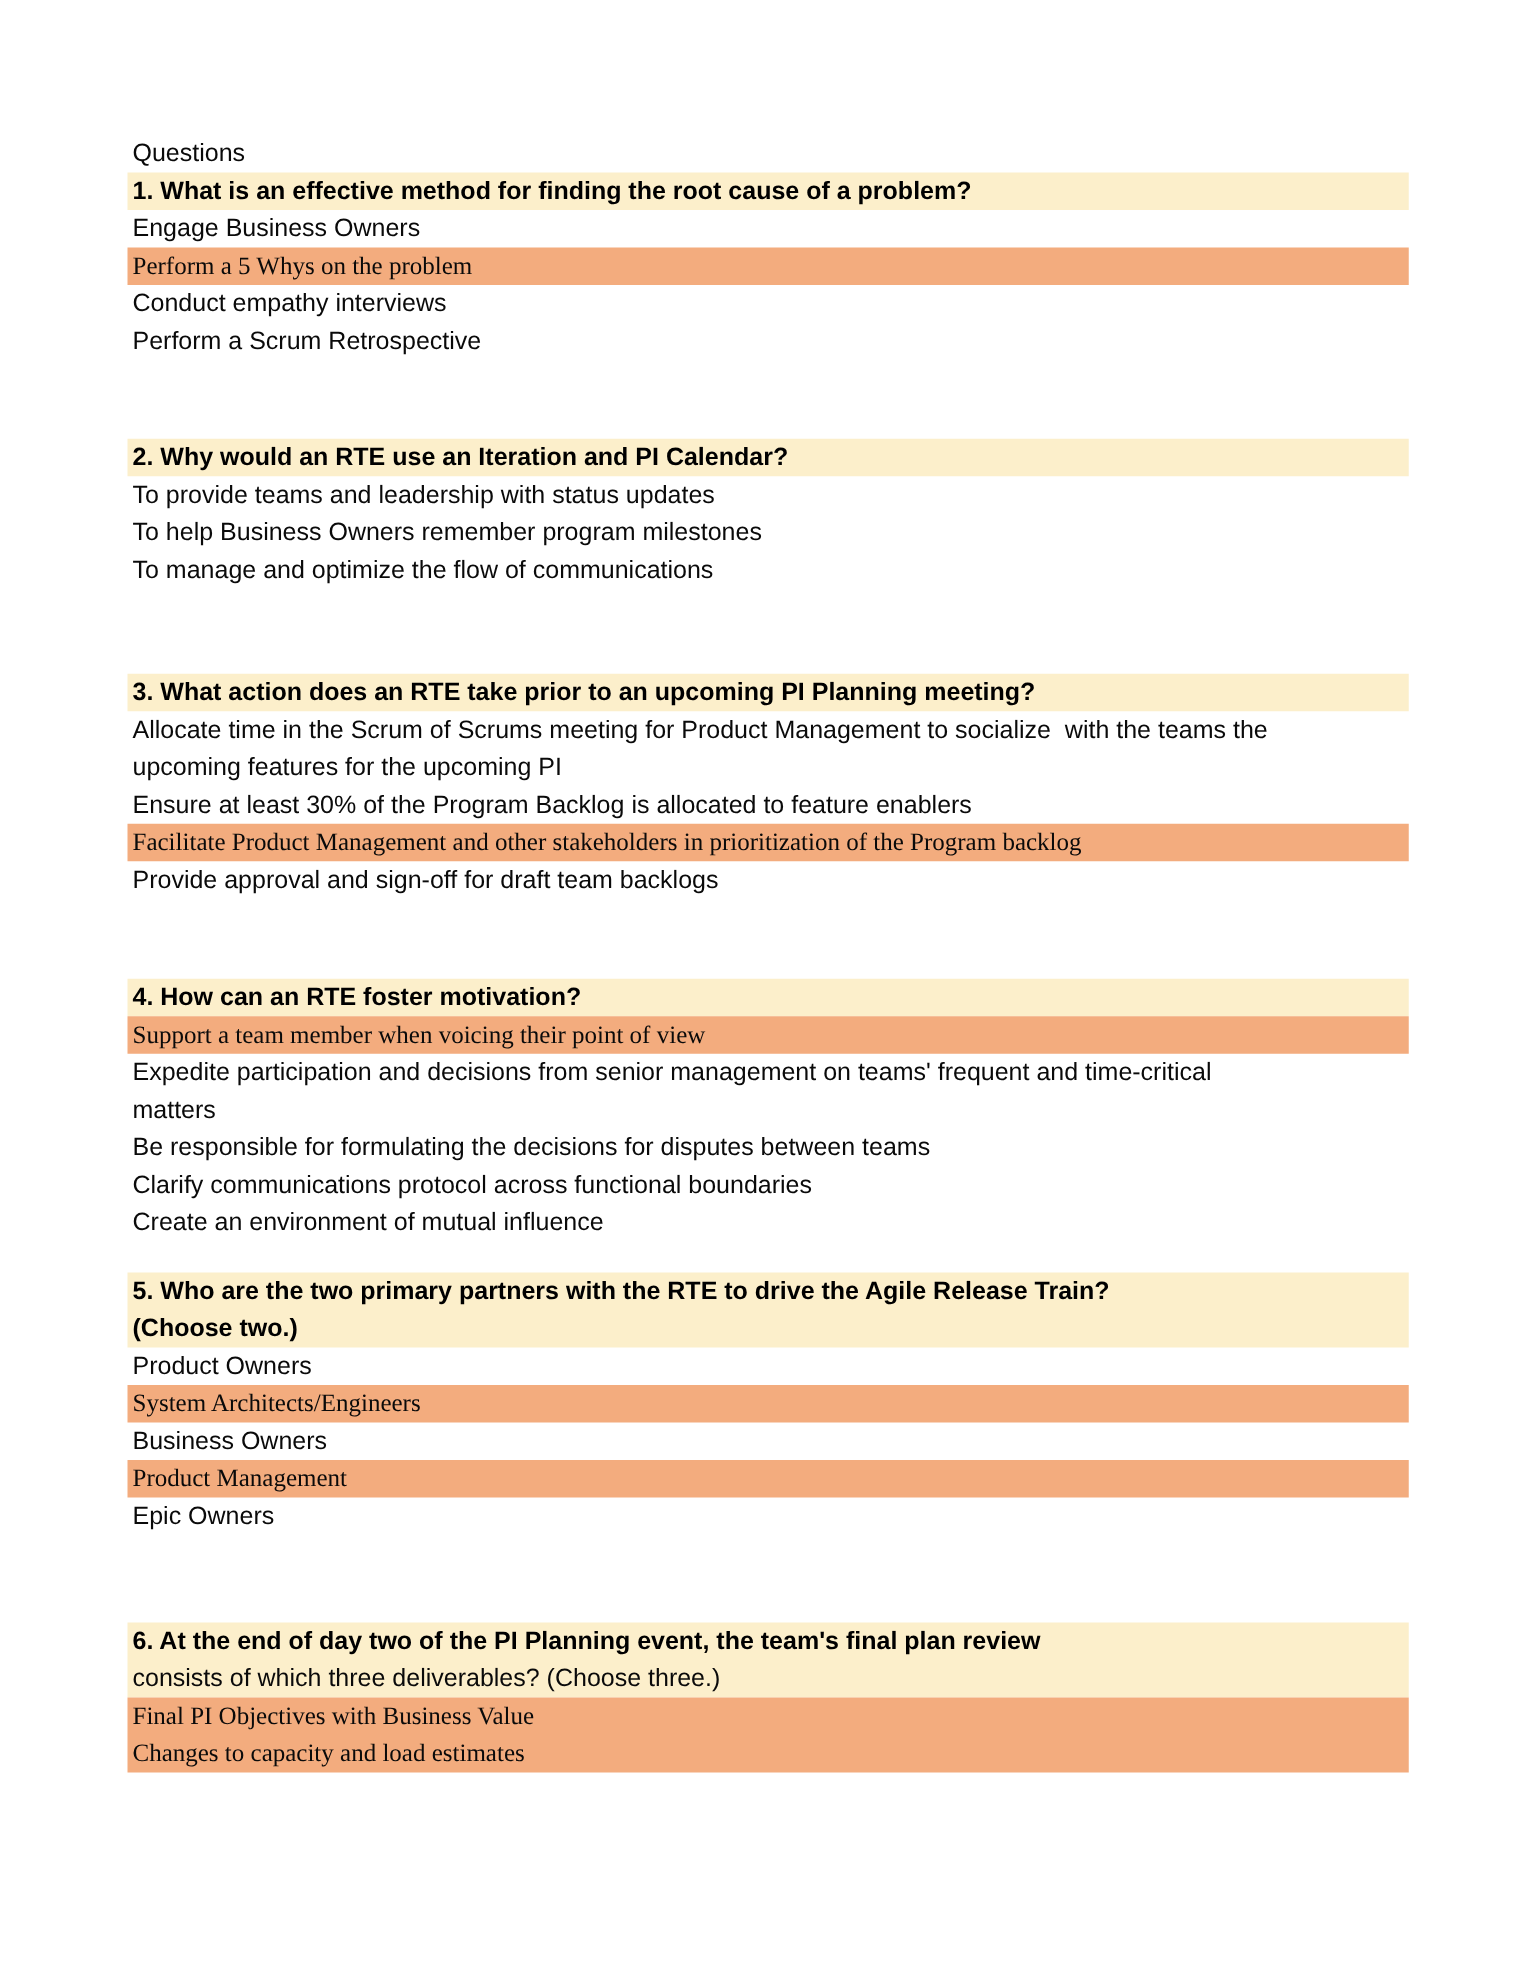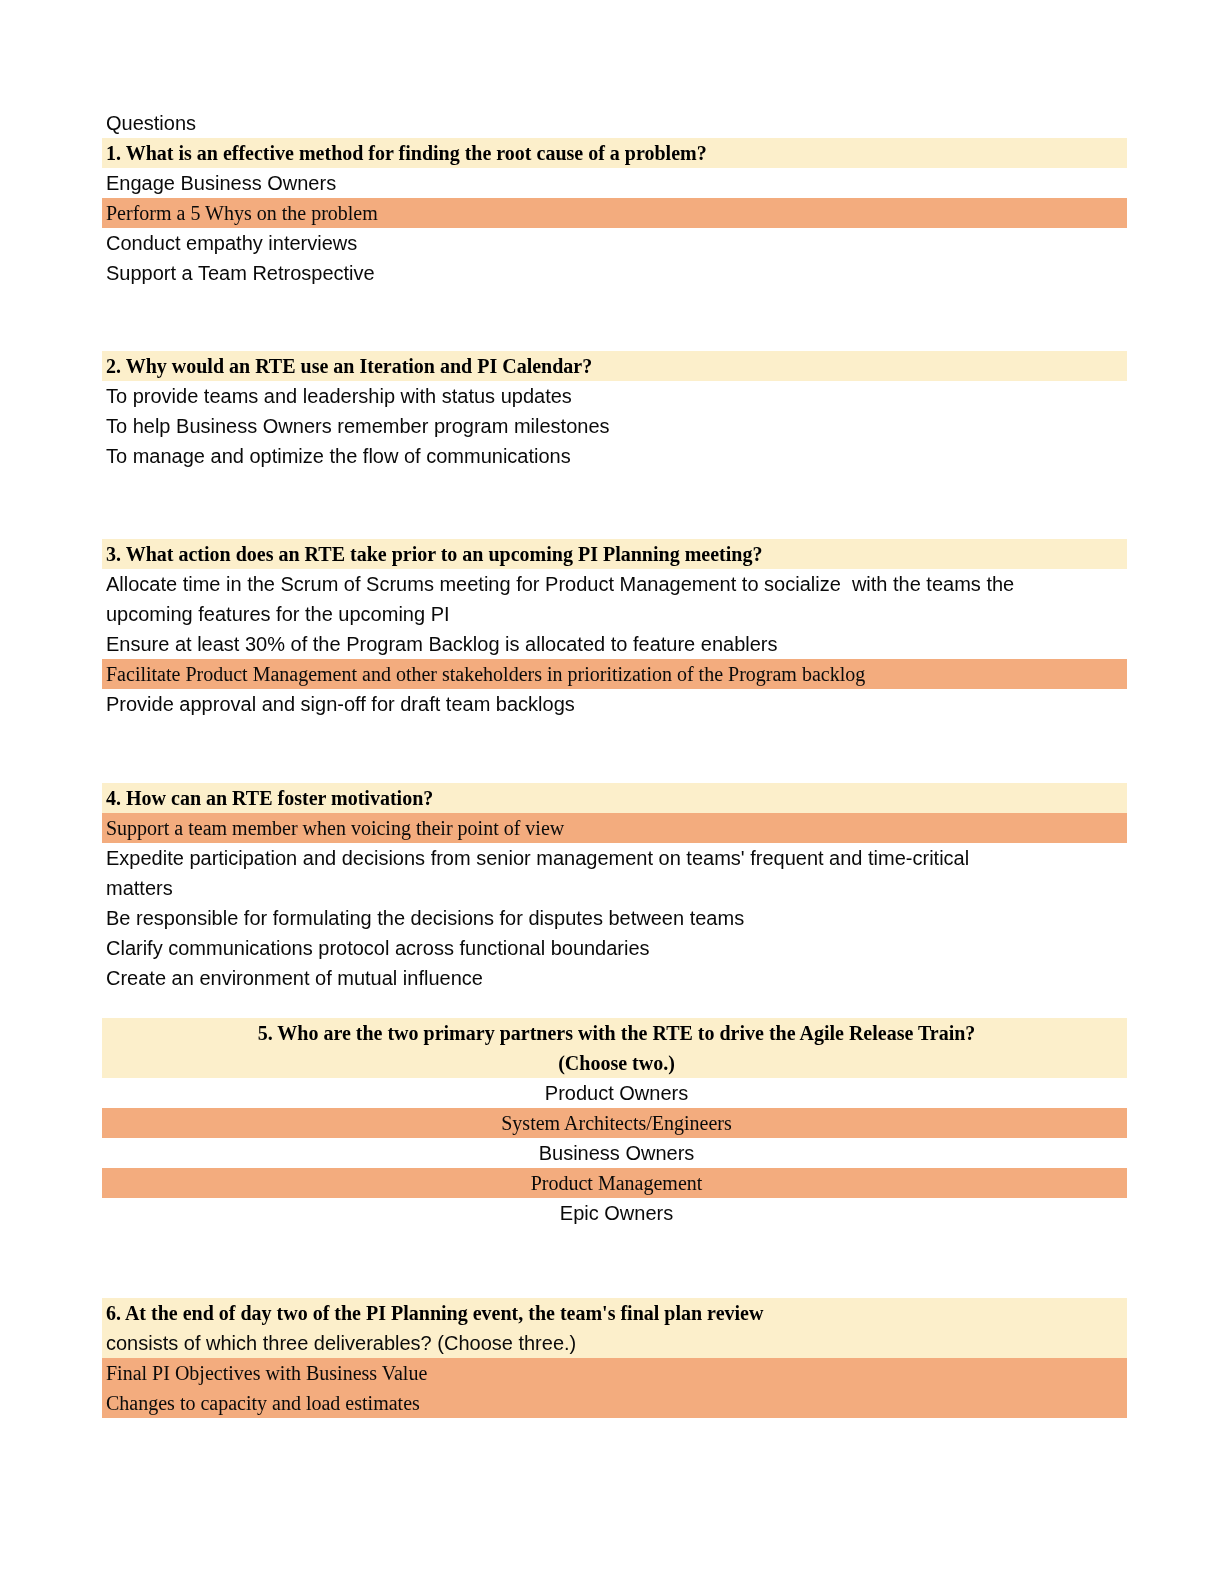--- a/index.html
+++ b/index.html
@@ -26,41 +26,41 @@
     width: 1025px;
     height: 30px;
     line-height: 30px;
     padding-left: 4px;
     box-sizing: border-box;
     white-space: pre;
     overflow: hidden;
   }
   .hl-q  { background: var(--hl-q, #fcefcb); }
   .hl-a  { background: var(--hl-a, #f3ac7e); font-family: Liberation Serif, serif; }
-  .bold  { font-weight: 700; color: #000000; font-family: Liberation Serif, serif; }
+  .bold  { font-weight: 700; color: #000000; }
   
   .m63 { margin-top: 63px; }
   .m68 { margin-top: 68px; }
   .m64 { margin-top: 64px; }
-  .m25 { margin-top: 25px; text-align: center; }
+  .m25 { margin-top: 25px; }
   .m70 { margin-top: 70px; }
 </style>
 </head>
 <body style="color: rgb(10, 10, 10); background: rgb(255, 255, 255);">
 
 <div class="page">
 
   <div class="row">Questions</div>
 
   <section>
     <div class="row hl-q bold">1. What is an effective method for finding the root cause of a problem?</div>
     <div class="row">Engage Business Owners</div>
     <div class="row hl-a">Perform a 5 Whys on the problem</div>
     <div class="row">Conduct empathy interviews</div>
-    <div class="row">Support a Team Retrospective</div>
+    <div class="row">Perform a Scrum Retrospective</div>
   </section>
 
   <section class="m63">
     <div class="row hl-q bold">2. Why would an RTE use an Iteration and PI Calendar?</div>
     <div class="row">To provide teams and leadership with status updates</div>
     <div class="row">To help Business Owners remember program milestones</div>
     <div class="row">To manage and optimize the flow of communications</div>
   </section>
 
   <section class="m68">

